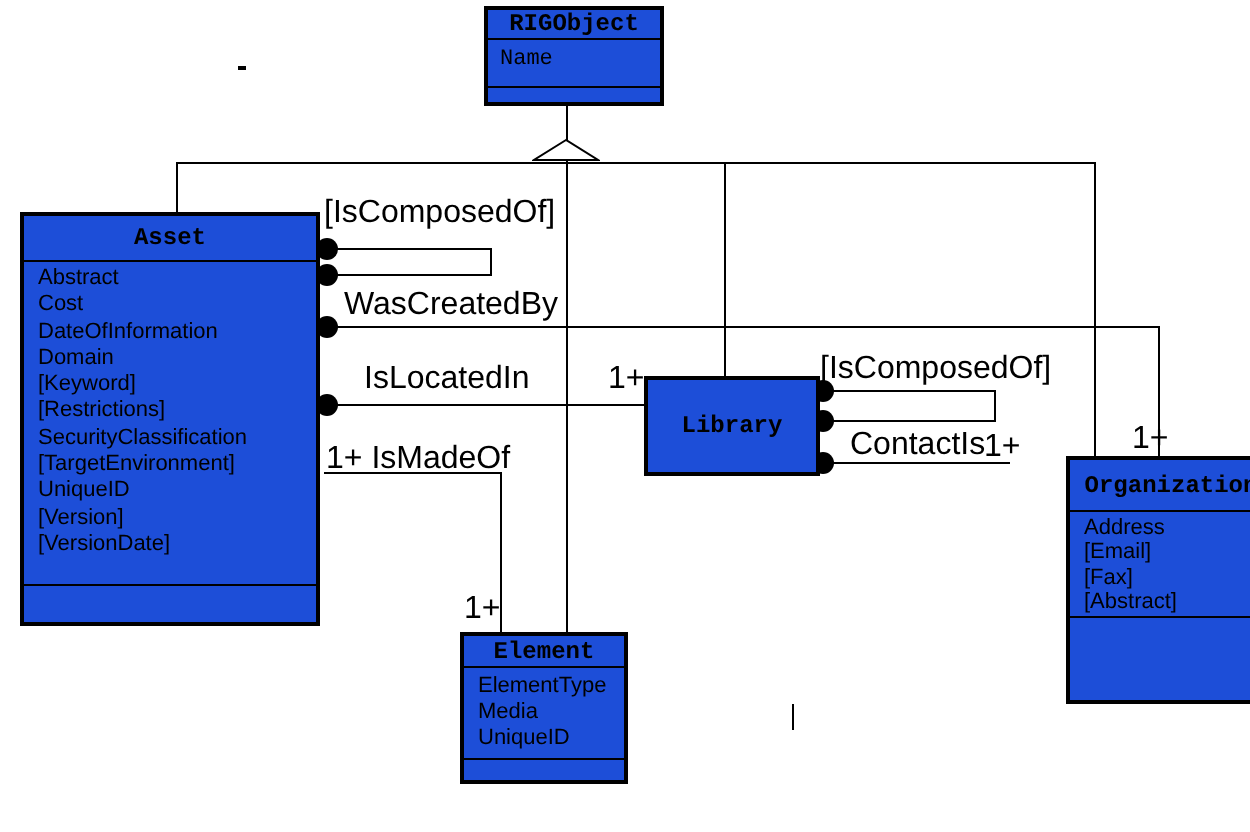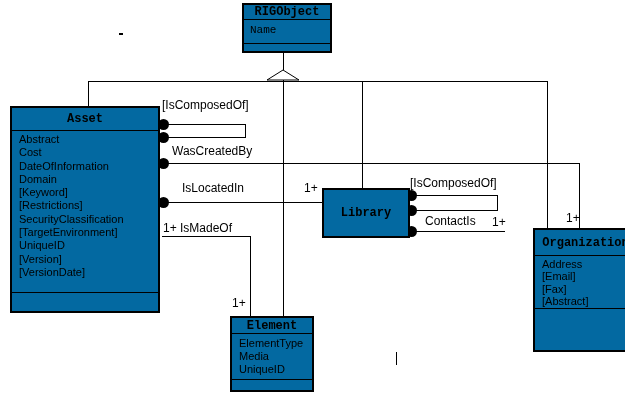--- a/index.html
+++ b/index.html
@@ -8,36 +8,36 @@
   #canvas { position:relative; width:625px; height:416px; background:#ffffff; overflow:hidden; }
 
   
   .h { position:absolute; height:1px; background:#000; }
   .v { position:absolute; width:1px;  background:#000; }
 
   
   .dot { position:absolute; width:11px; height:11px; border-radius:50%; background:#000; }
 
   
-  .uml-class { position:absolute; border:2px solid #000; background:#0369a1; display:flex; flex-direction:column; }
+  .uml-class { position:absolute; border:2px solid #000; background:#1d4ed8; display:flex; flex-direction:column; }
   .uml-title {
     font-family:"Liberation Mono", monospace; font-weight:bold; font-size:12px;
     display:flex; align-items:center; justify-content:center;
     border-bottom:1px solid #000; flex-shrink:0;
   }
   .uml-title.no-divider { border-bottom:none; flex:1; }
   .uml-attrs { font-size:11px; border-bottom:1px solid #000; padding-left:7px; overflow:hidden; flex-shrink:0; }
   .uml-empty { flex:1; }
   .attrs-rig     { padding-top:4px;  line-height:13px; padding-left:6px;font-family:Liberation Mono, monospace; }
   .attrs-asset   { padding-top:2px;  line-height:13.3px; }
   .attrs-org     { padding-top:2px;  line-height:12.3px; }
   .attrs-element { padding-top:3px;  line-height:13.2px; }
 
   
-  .lbl { position:absolute; font-size:12px; white-space:nowrap; color:#000; }
+  .lbl { position:absolute; font-size:16px; white-space:nowrap; color:#000; }
 
   .tri { position:absolute; }
   .mark { position:absolute; background:#000; }
 </style>
 </head>
 <body>
 
 <div id="canvas">
 
   <div class="v" style="left:283px;top:53px;height:17px"></div>

